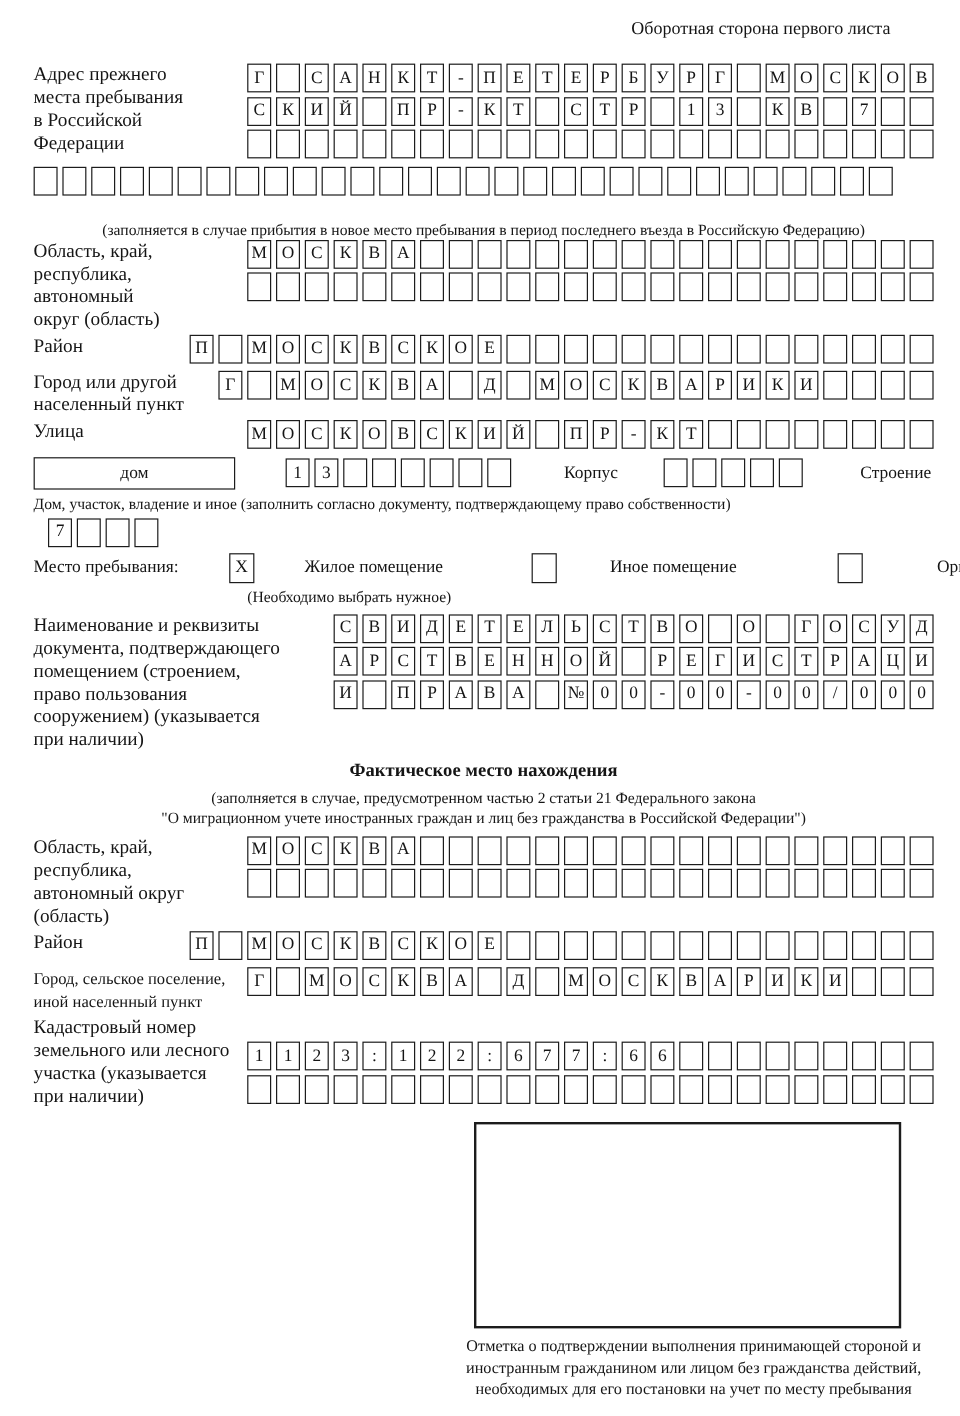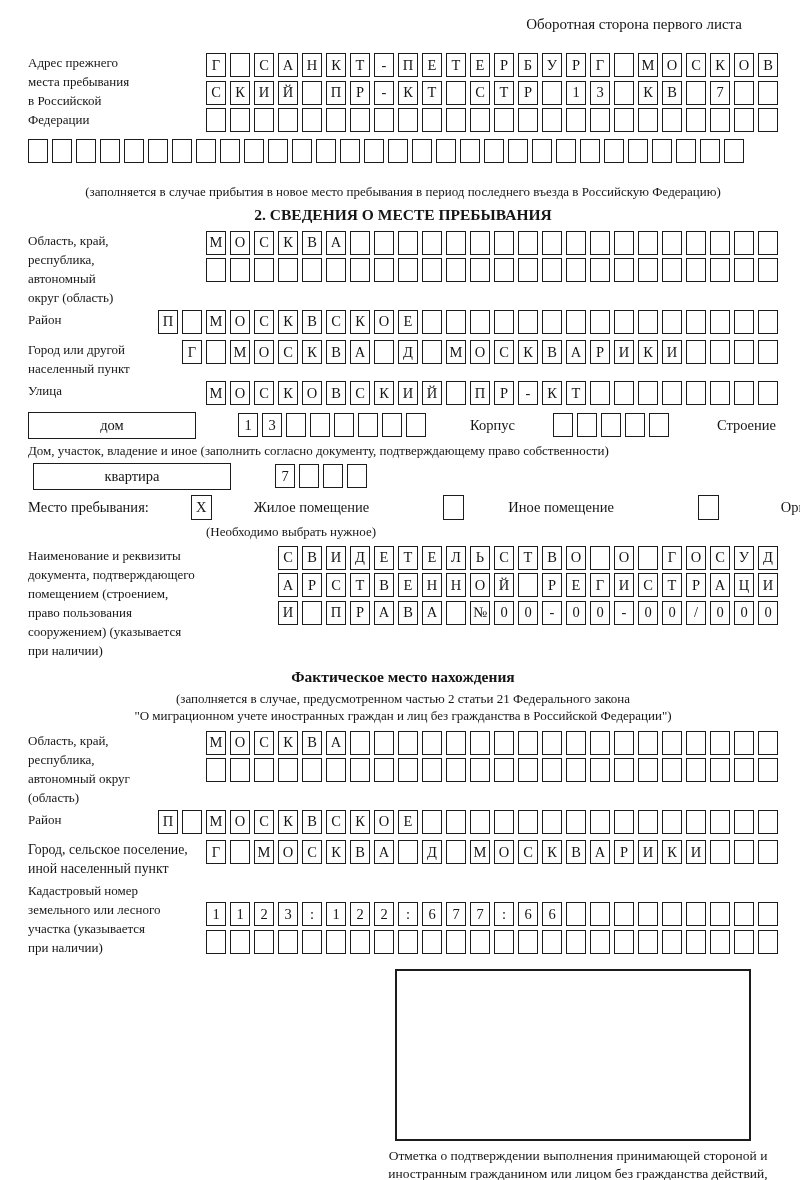--- a/index.html
+++ b/index.html
@@ -17,21 +17,21 @@
   .cell{
     box-sizing:border-box;flex:0 0 auto;
     width:20px;height:24px;margin-left:4px;
     border:1.5px solid #1c1c1c;
     display:flex;align-items:center;justify-content:center;
     font-size:14.5px;line-height:1;background:#fff;
   }
   .cellrow{display:flex;justify-content:flex-end;margin-bottom:3.5px;}
   .grid{display:flex;flex-direction:column;margin-left:auto;}
   .field{display:flex;align-items:flex-start;margin-bottom:3px;}
-  .flabel{font-size:13px;line-height:19px;flex:0 0 auto;}
+  .flabel{font-size:16px;line-height:19px;flex:0 0 auto;}
 
   .caption{font-size:13px;line-height:17px;}
   .caption.center{text-align:center;margin-top:20px;}
   .sec-title{text-align:center;font-weight:bold;font-size:15.5px;margin:6px 0 7px 0;}
 
   .inline-row{display:flex;align-items:center;margin-bottom:3px;gap:32px;}
   .slotbox{
     box-sizing:border-box;border:1.5px solid #1c1c1c;height:27px;
     display:flex;align-items:center;justify-content:center;
     font-size:14.5px;background:#fff;flex:0 0 auto;
@@ -177,21 +177,20 @@
       <div class="cell"></div>
       <div class="cell"></div>
       <div class="cell"></div>
       <div class="cell"></div>
       <div class="cell"></div>
       <div class="cell"></div>
       <div class="cell"></div>
     </div>
   <div class="caption center">(заполняется в случае прибытия в новое место пребывания в период последнего въезда в Российскую Федерацию)</div>
 
-  <div class="sec-title">2. СВЕДЕНИЯ О МЕСТЕ ПРЕБЫВАНИЯ</div>
 
   <div class="field">
     <div class="flabel" style="width:140px">
         <div>Область, край,</div>
         <div>республика,</div>
         <div>автономный</div>
         <div>округ (область)</div>
       </div>
     <div class="grid">
       <div class="cellrow">
@@ -375,21 +374,20 @@
     <div class="cells-inline" style="margin-left:4px">
         <div class="cell">1</div>
         <div class="cell"></div>
         <div class="cell"></div>
         <div class="cell"></div>
       </div>
   </div>
   <div class="caption">Дом, участок, владение и иное (заполнить согласно документу, подтверждающему право собственности)</div>
 
   <div class="inline-row" style="margin-top:4px">
-    <div class="slotbox" style="width:198px;margin-left:5px">квартира</div>
     <div class="cells-inline" style="margin-left:8px">
         <div class="cell">7</div>
         <div class="cell"></div>
         <div class="cell"></div>
         <div class="cell"></div>
       </div>
   </div>
 
   <div class="inline-row" style="margin-top:5px">
     <div class="inline-label">Место пребывания:</div>

